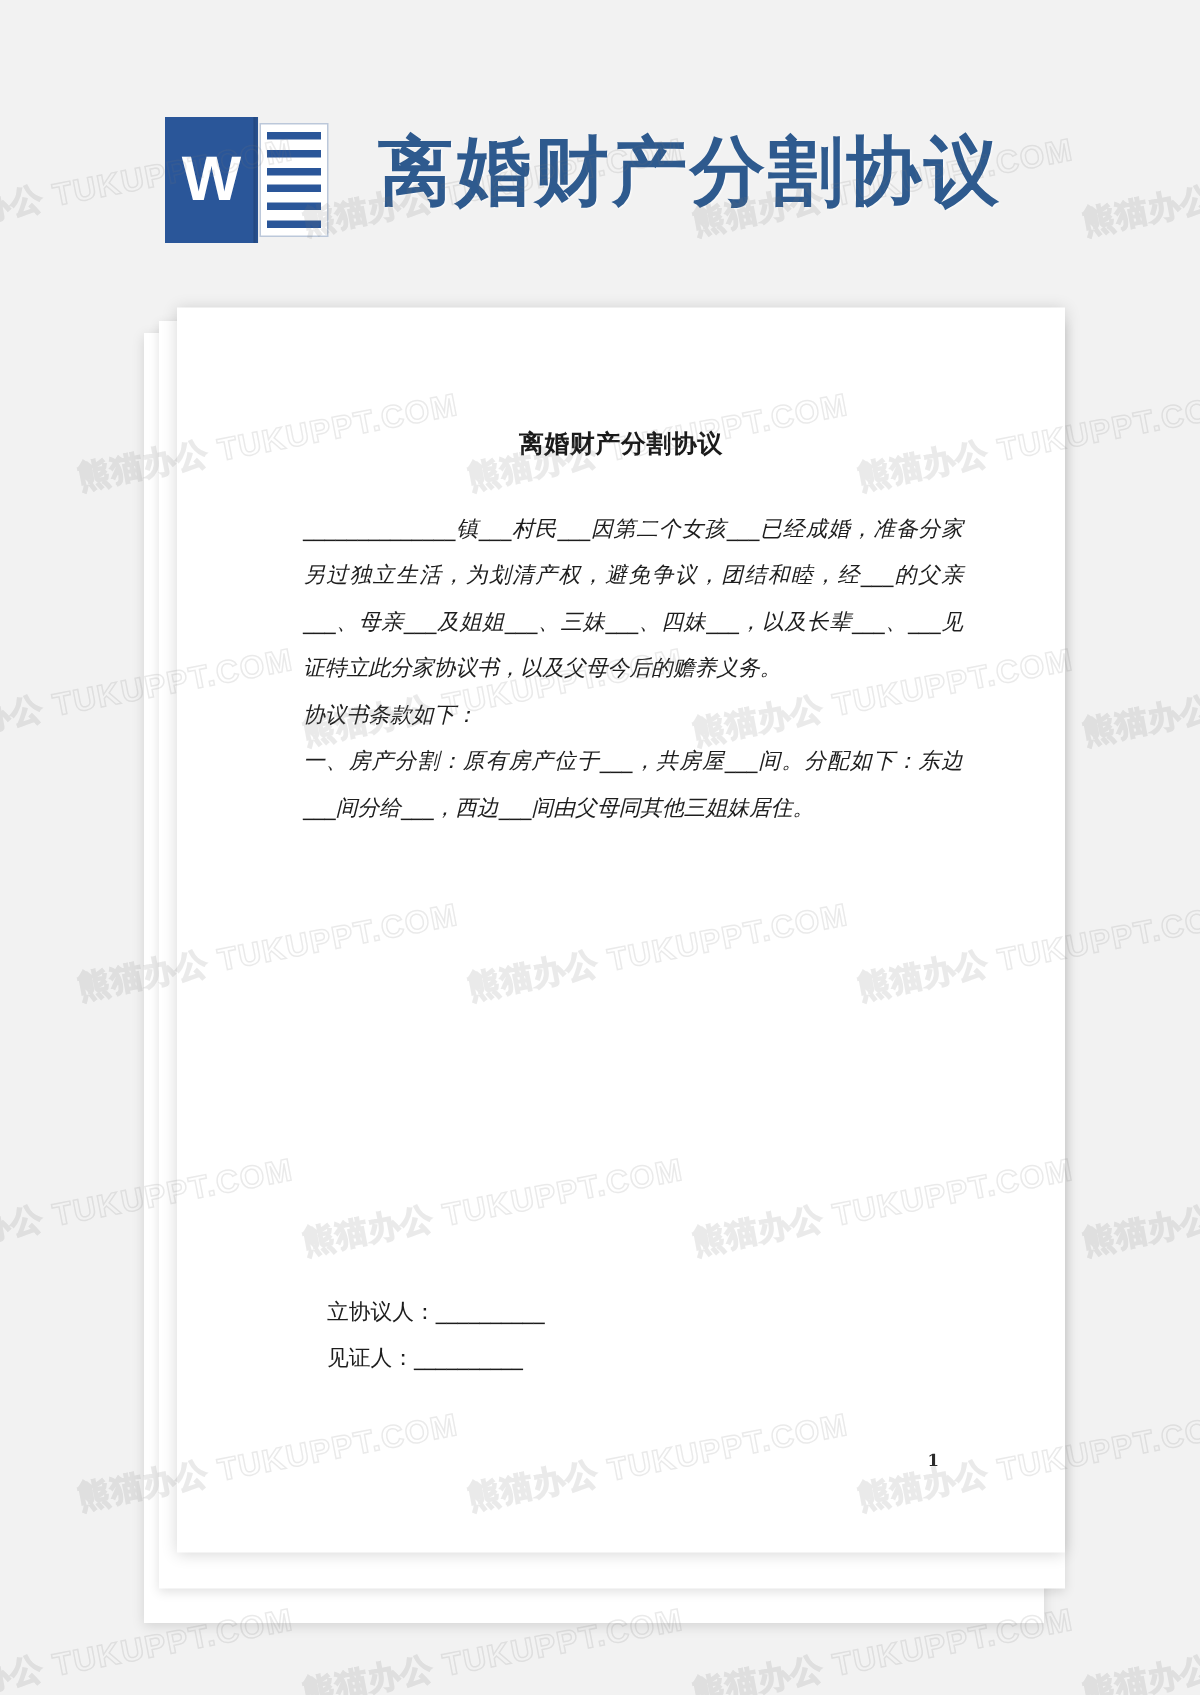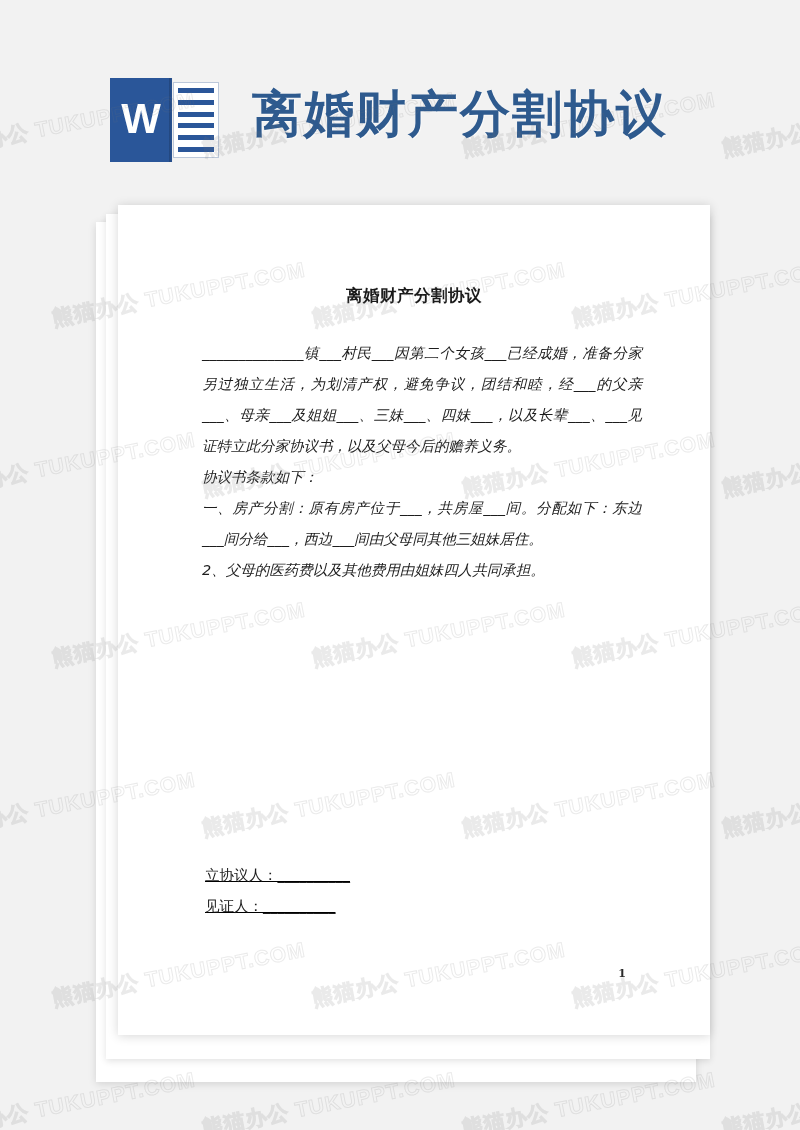--- a/index.html
+++ b/index.html
@@ -180,24 +180,23 @@
     line-height: 31px;
     color: #1d1d1d;
     text-align: justify;
     text-justify: inter-ideograph;
     margin: 0;
     font-family: "DejaVu Sans", "Liberation Sans", sans-serif;
     font-style: italic;
   }
   .sig-block {
     position: absolute;
-    left: 87px;
+    left: 100px;
     top: 655px;
     width: 440px;
-    text-decoration: underline;
   }
   .sig-line {
     font-size: 14.5px;
     line-height: 31px;
     color: #1d1d1d;
     font-family: "DejaVu Sans", "Liberation Sans", sans-serif;
   }
   .page-number {
     position: absolute;
     left: 0;
@@ -238,21 +237,20 @@
   <div class="header-title">离婚财产分割协议</div>
 </div>
 
 <div class="doc-content">
   <div class="doc-title">离婚财产分割协议</div>
 
   <div class="doc-body">
     <p class="para">______________镇___村民___因第二个女孩___已经成婚，准备分家另过独立生活，为划清产权，避免争议，团结和睦，经___的父亲___、母亲___及姐姐___、三妹___、四妹___，以及长辈___、___见证特立此分家协议书，以及父母今后的赡养义务。</p>
     <p class="para">协议书条款如下：</p>
     <p class="para">一、房产分割：原有房产位于___，共房屋___间。分配如下：东边___间分给___，西边___间由父母同其他三姐妹居住。</p>
-    <p class="para">2、父母的医药费以及其他费用由姐妹四人共同承担。</p>
   </div>
 
   <div class="sig-block">
     <div class="sig-line">立协议人：__________</div>
     <div class="sig-line">见证人：__________</div>
   </div>
 
   <div class="page-number">1</div>
 </div>
 

